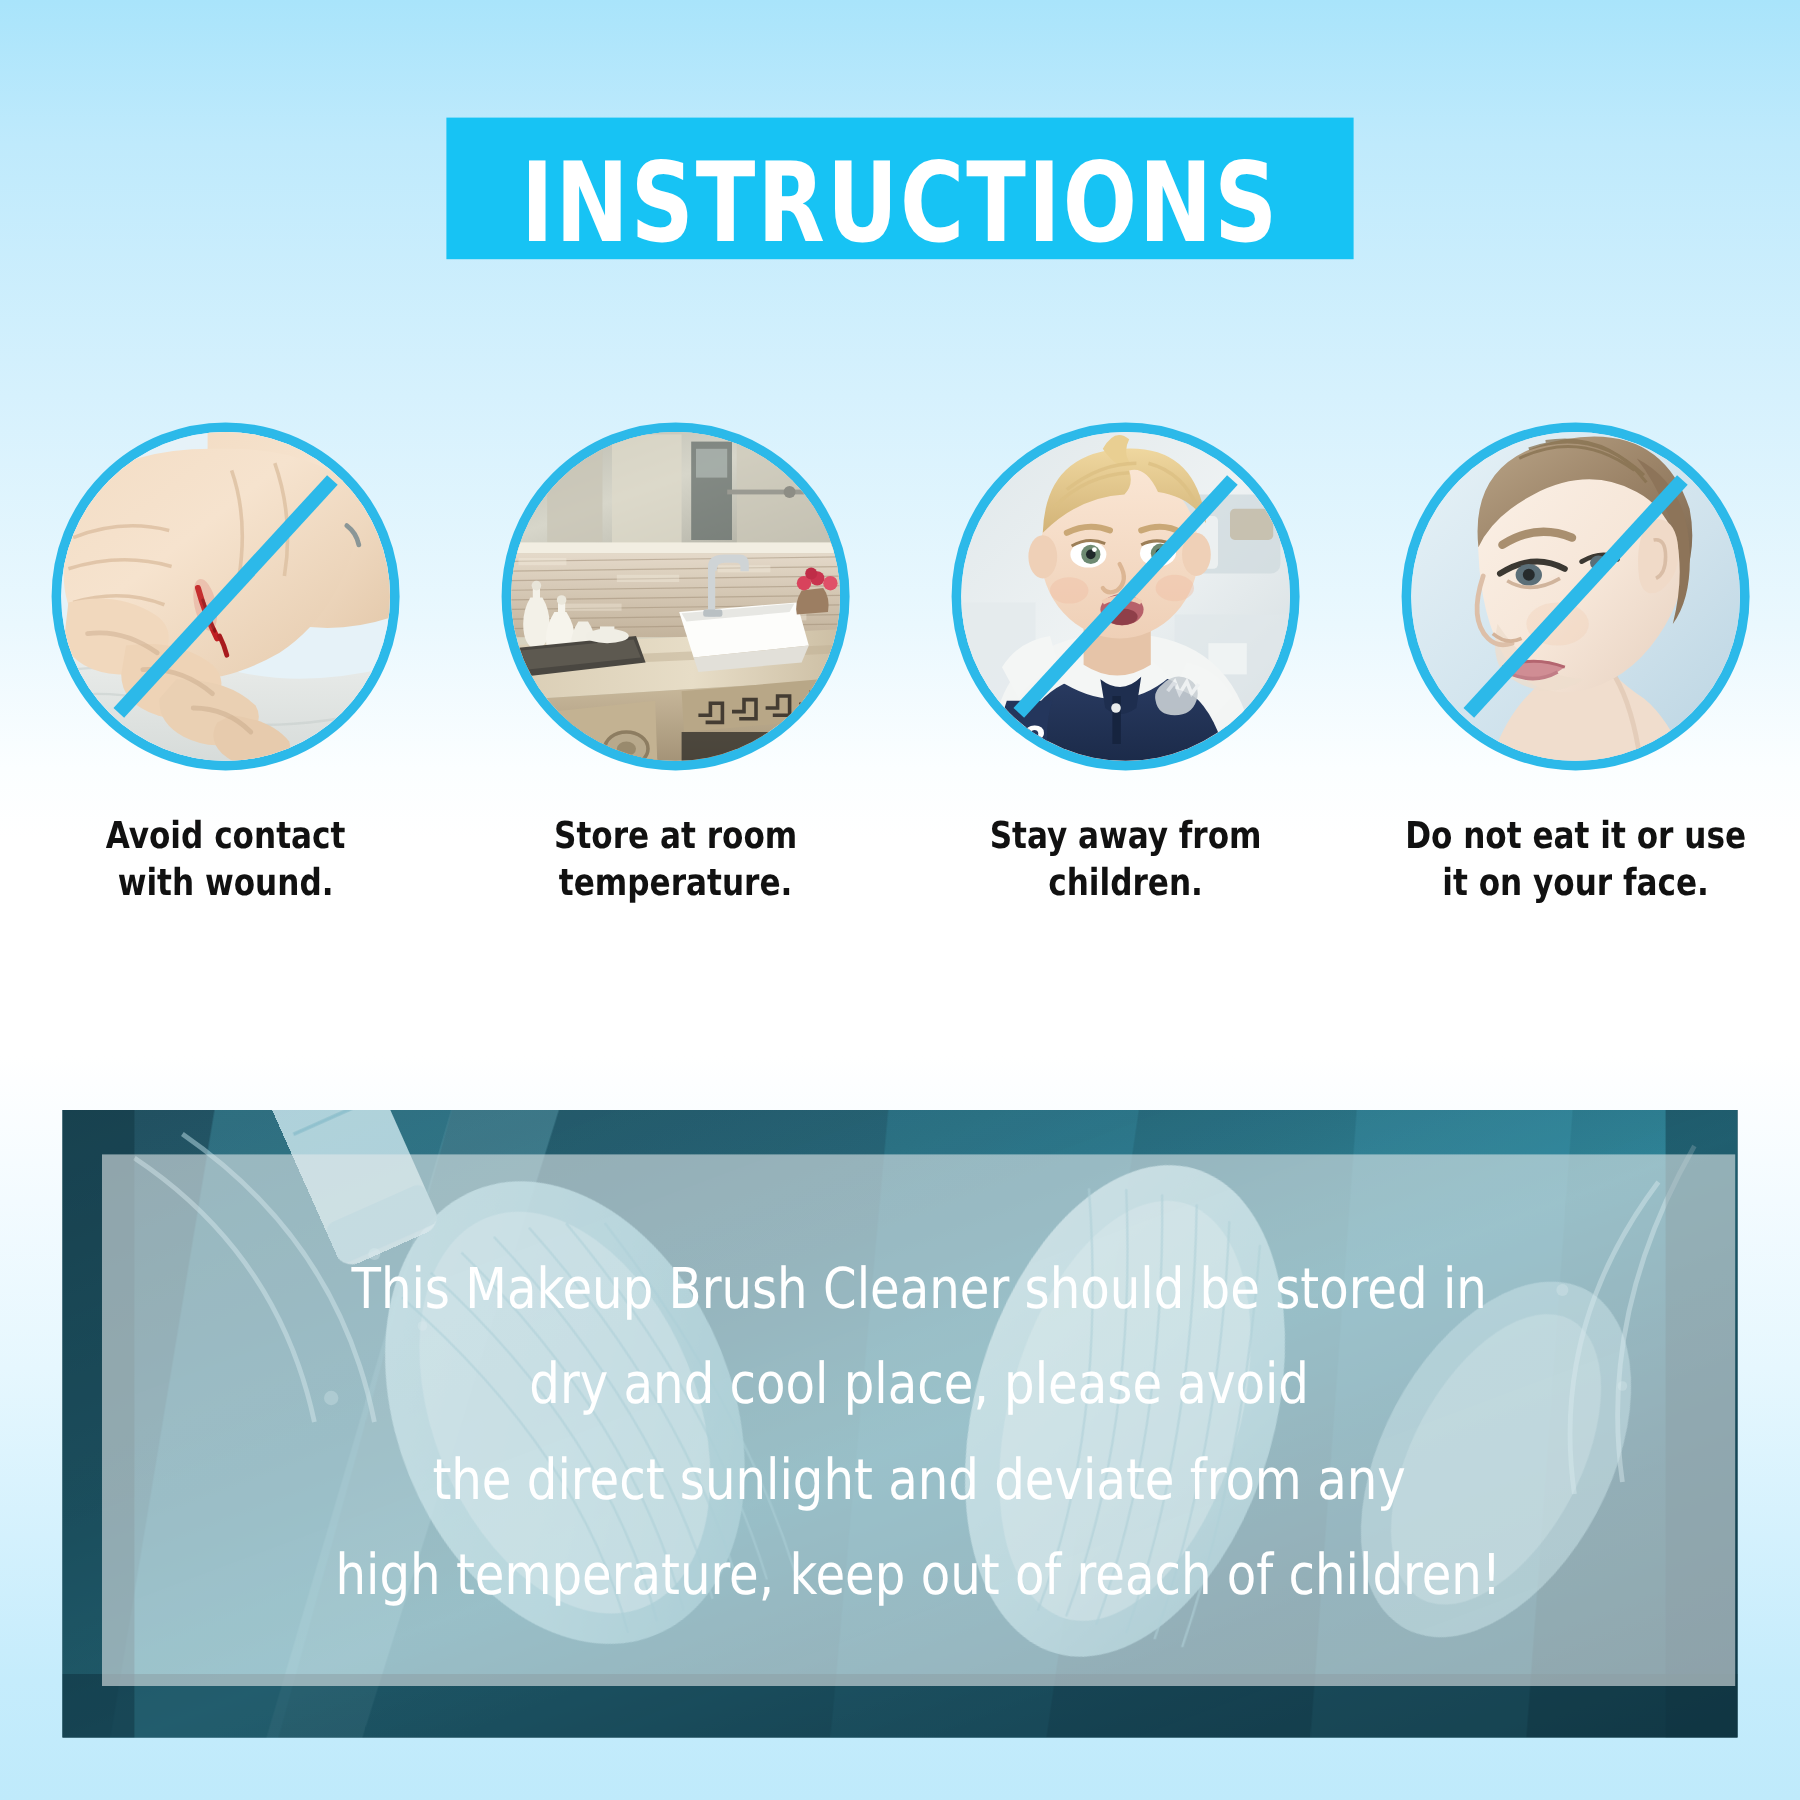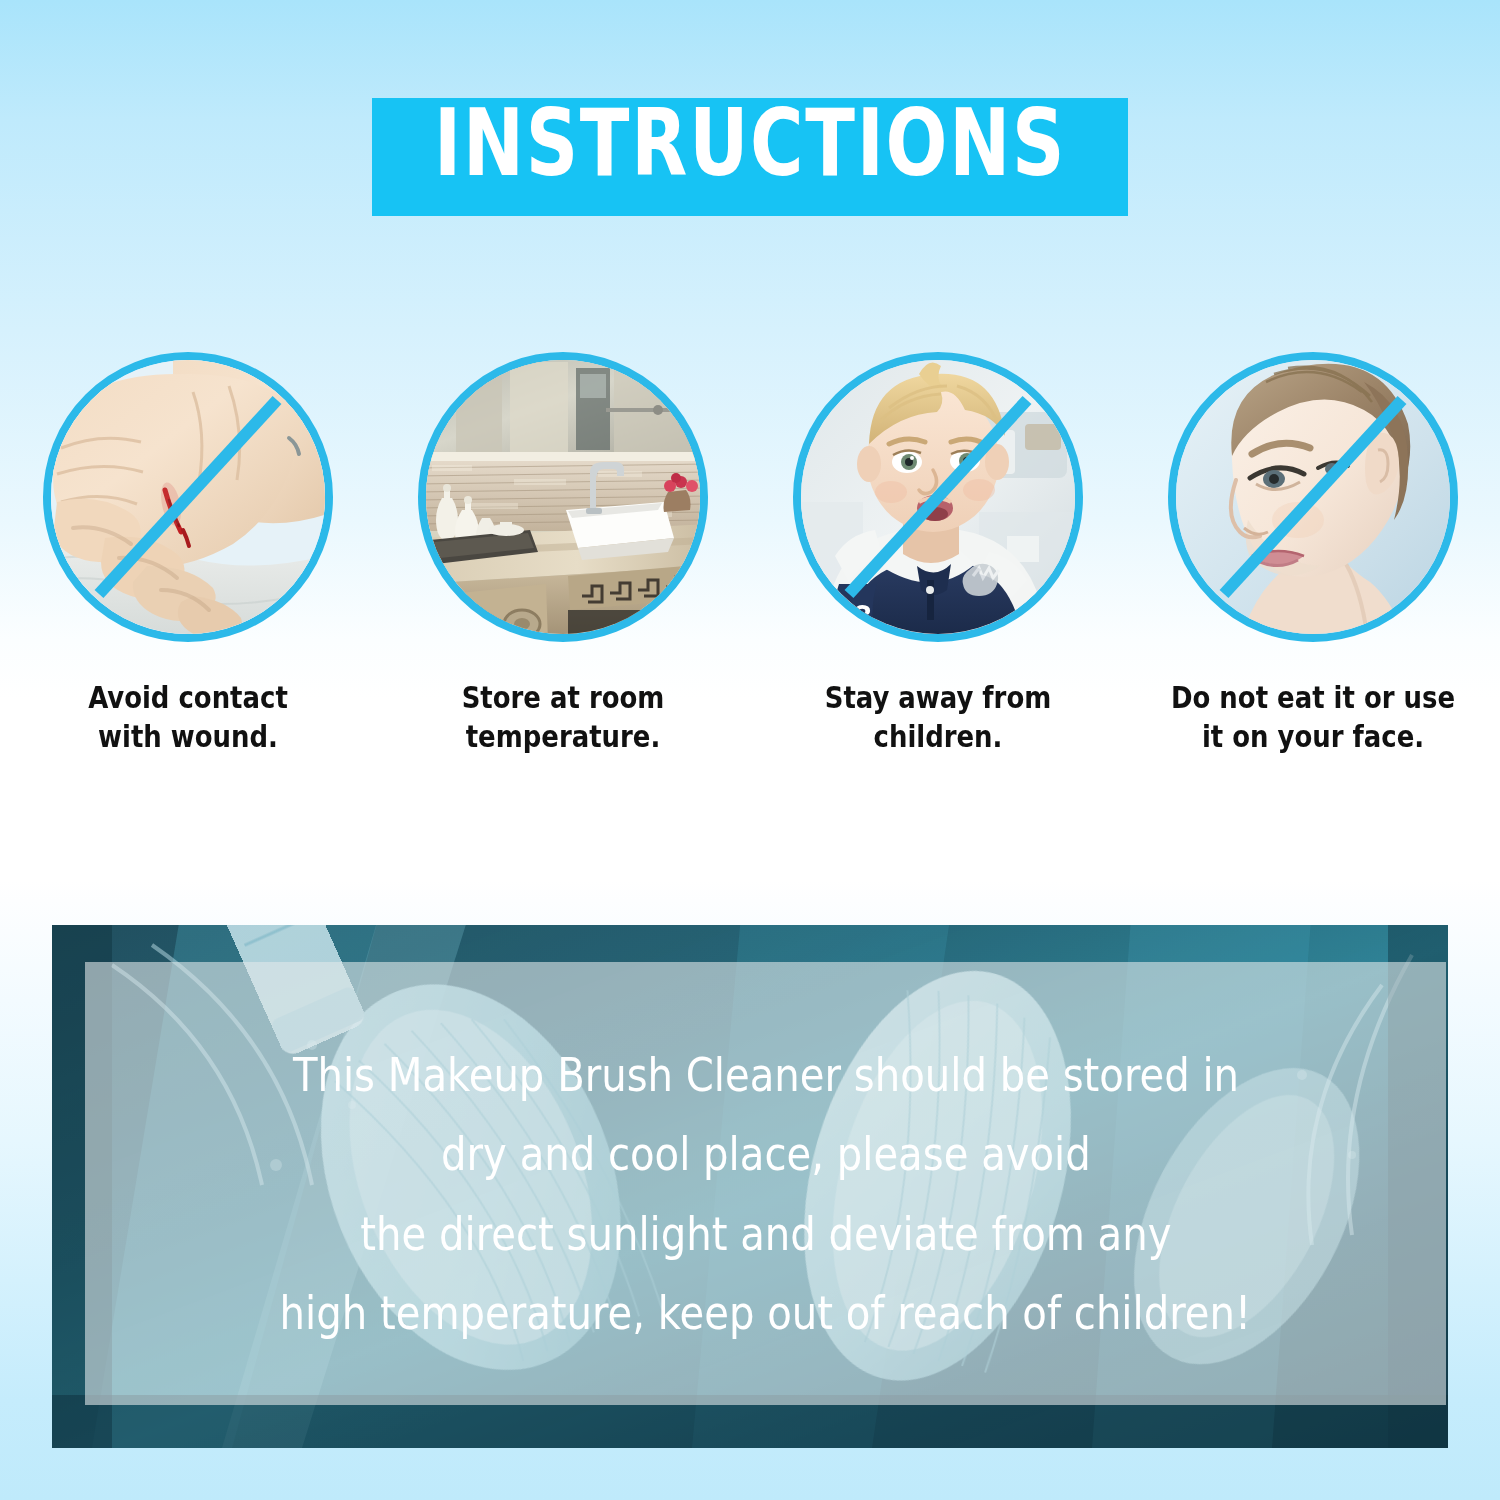--- a/index.html
+++ b/index.html
@@ -32,21 +32,21 @@
     overflow:hidden;
   }
 
   
   .banner {
     position:absolute;
     left:372px; top:98px;
     width:756px; height:118px;
     background:#17c3f4;
     display:flex;
-    align-items:flex-start;
+    align-items:flex-end;
     justify-content:center;
   }
   .banner-text {
     color:#ffffff;
     font-family:"Liberation Sans Narrow","DejaVu Sans Condensed","Liberation Sans", sans-serif;
     font-weight:bold;
     font-size:92px;
     letter-spacing:2px;
     line-height:1;
     transform:scaleX(0.88);

